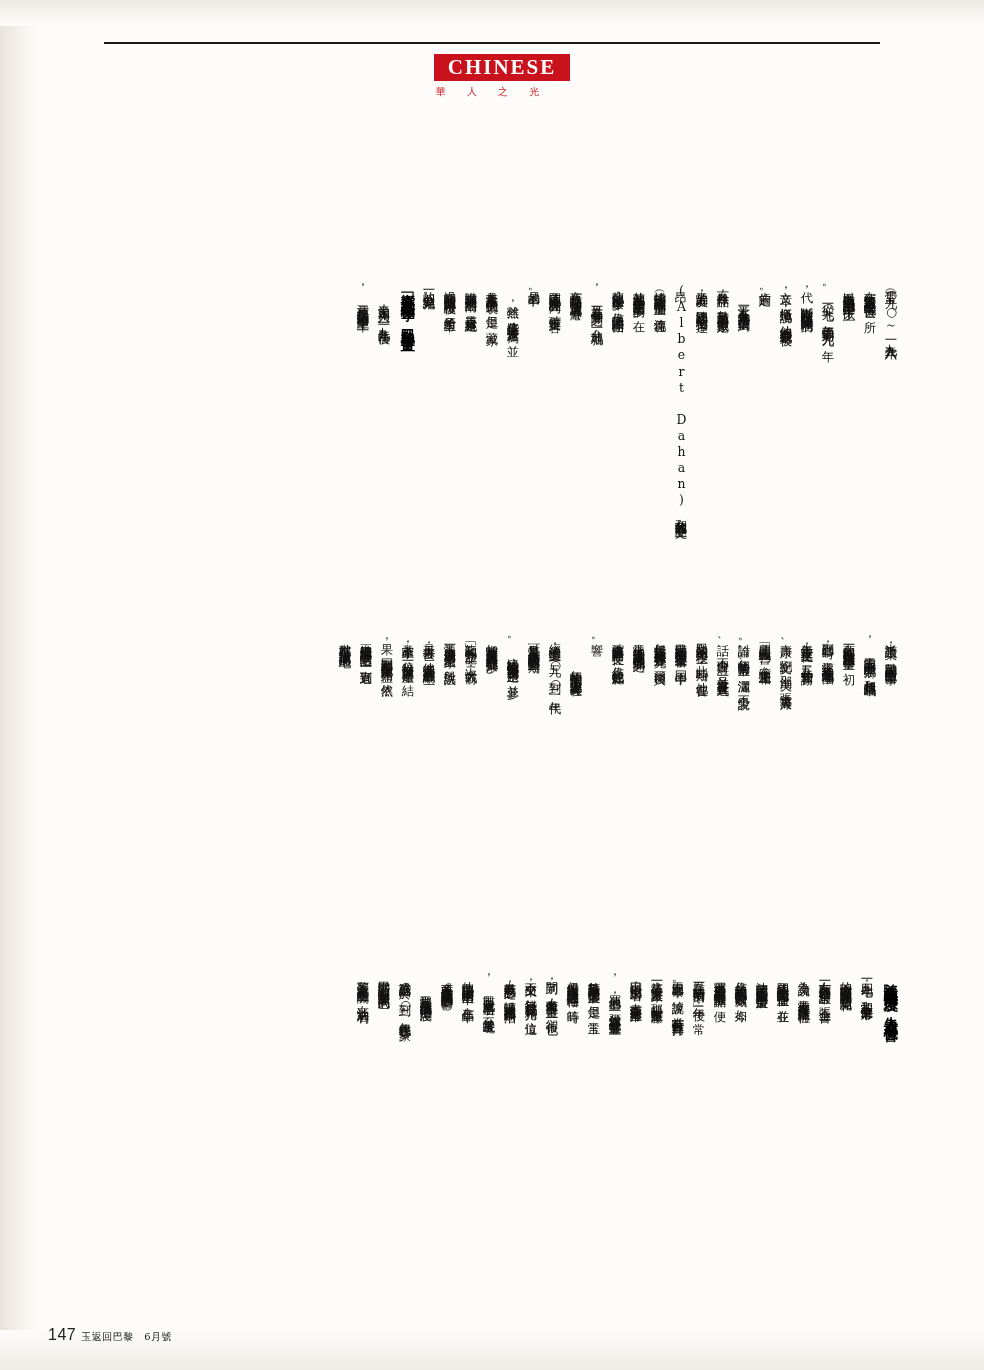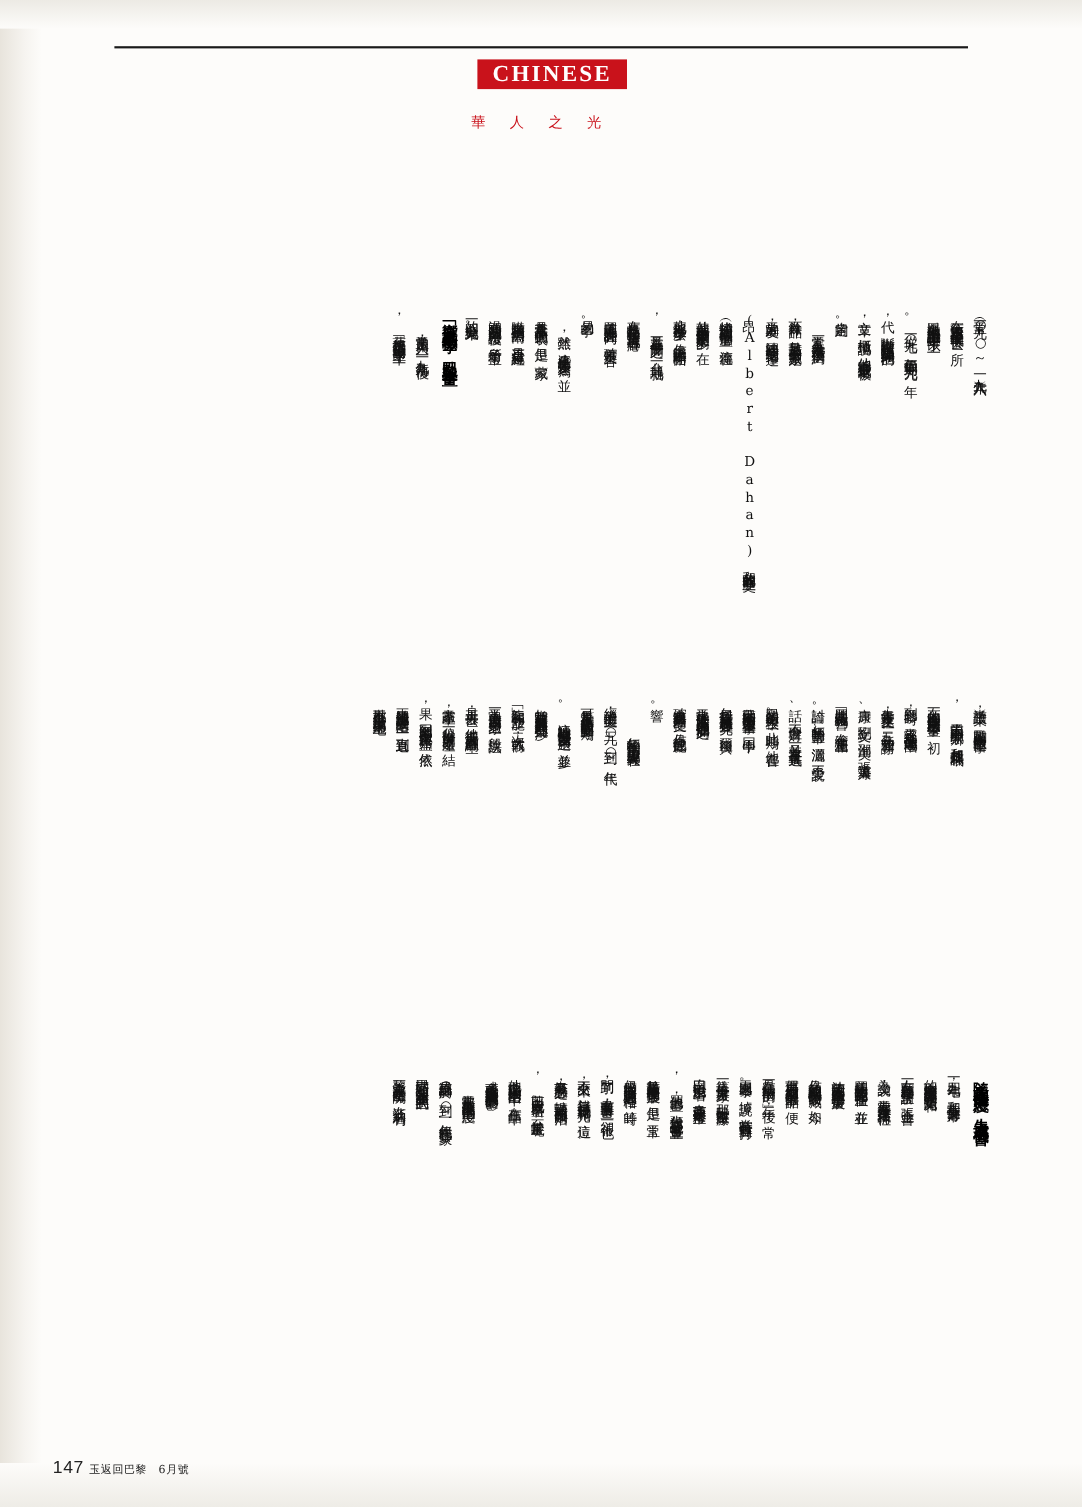--- a/index.html
+++ b/index.html
@@ -71,22 +71,22 @@
     font-family: "Liberation Serif", serif;
     font-size: 21px;
     font-weight: bold;
     letter-spacing: 2px;
     padding: 2px 14px 3px 14px;
     margin-top: 9px;
     line-height: 1.05;
     margin-left: 20px;
   }
   .masthead-sub {
-    margin-top: 21px;
-    font-size: 13px;
+    margin-top: 4px;
+    font-size: 10px;
     letter-spacing: 9px;
     color: #b3121b;
     font-family: "DejaVu Serif", serif;
   }
 
   
   .article {
     position: absolute;
     top: 282px;
     left: 110px;

